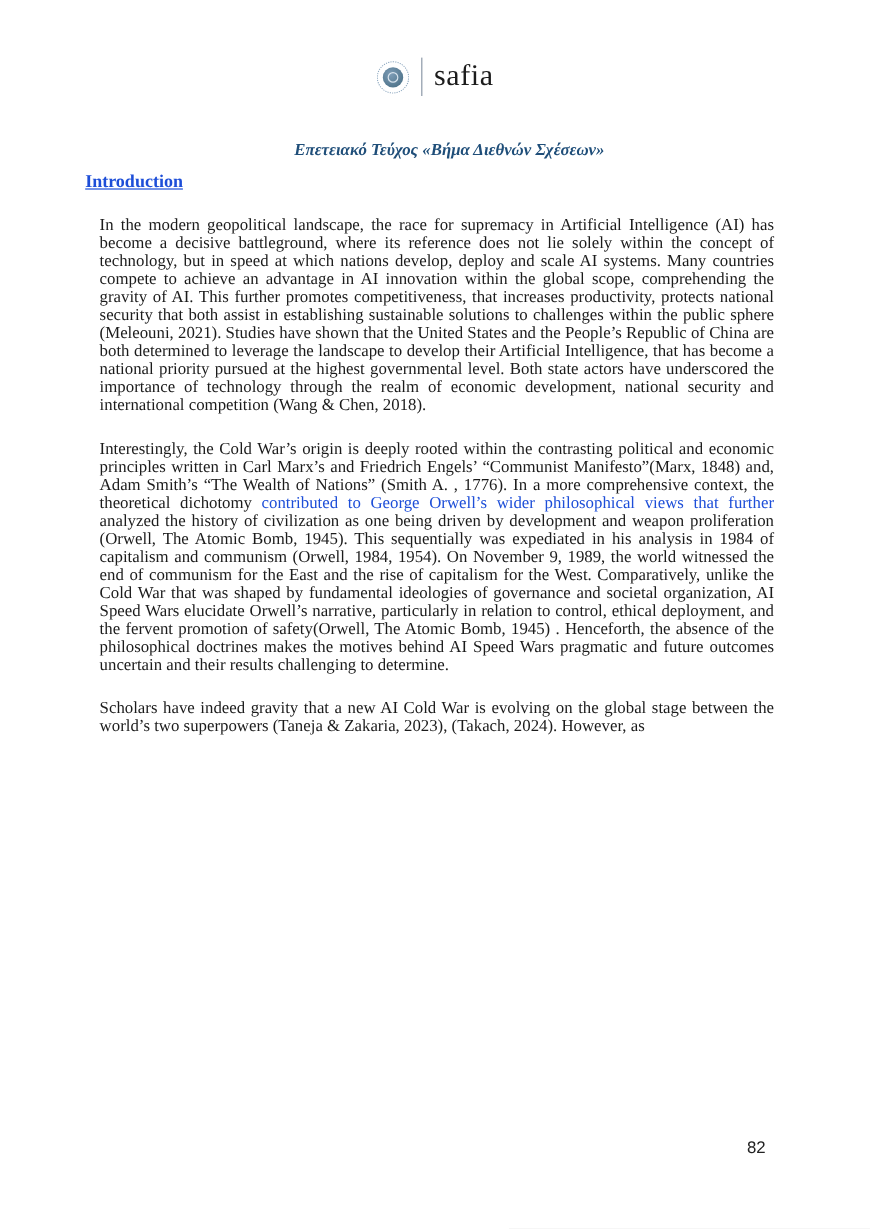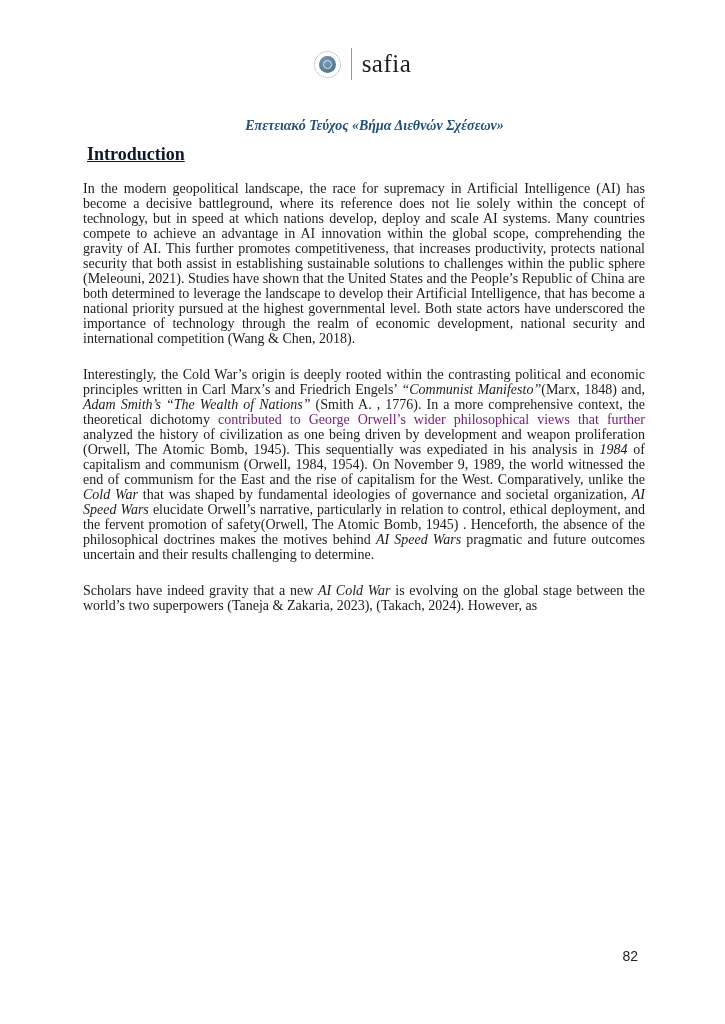--- a/index.html
+++ b/index.html
@@ -69,42 +69,42 @@
     margin: 12px;
     text-align: center;
     font-size: 14px;
     font-weight: bold;
     font-style: italic;
     color: #1F4E79;
   }
   .intro-heading {
     position: absolute;
     top: 144px;
-    left: 87px;
+    left: 71px;
     margin: 0;
-    font-size: 18px;
+    font-size: 15px;
     font-weight: bold;
     text-decoration: underline;
-    color: #0f172a;
+    color: #1d4ed8;
   }
   
   .body-text {
     position: absolute;
     top: 181px;
     left: 83px;
     width: 562px;
   }
   .body-text p {
     margin: 0 0 21px 0;
     font-size: 14px;
     line-height: 15px;
     text-align: justify;
   }
-  .body-text p span.it { font-style: italic; }
-  .body-text p span.gray { color: #701a75; }
+  .body-text p span.it { }
+  .body-text p span.gray { color: #1d4ed8; }
   
   .page-number {
     position: absolute;
     top: 948px;
     right: 87px;
     font-family: "Liberation Sans", sans-serif;
     font-size: 14px;
     color: #222222;
   }
 </style>

